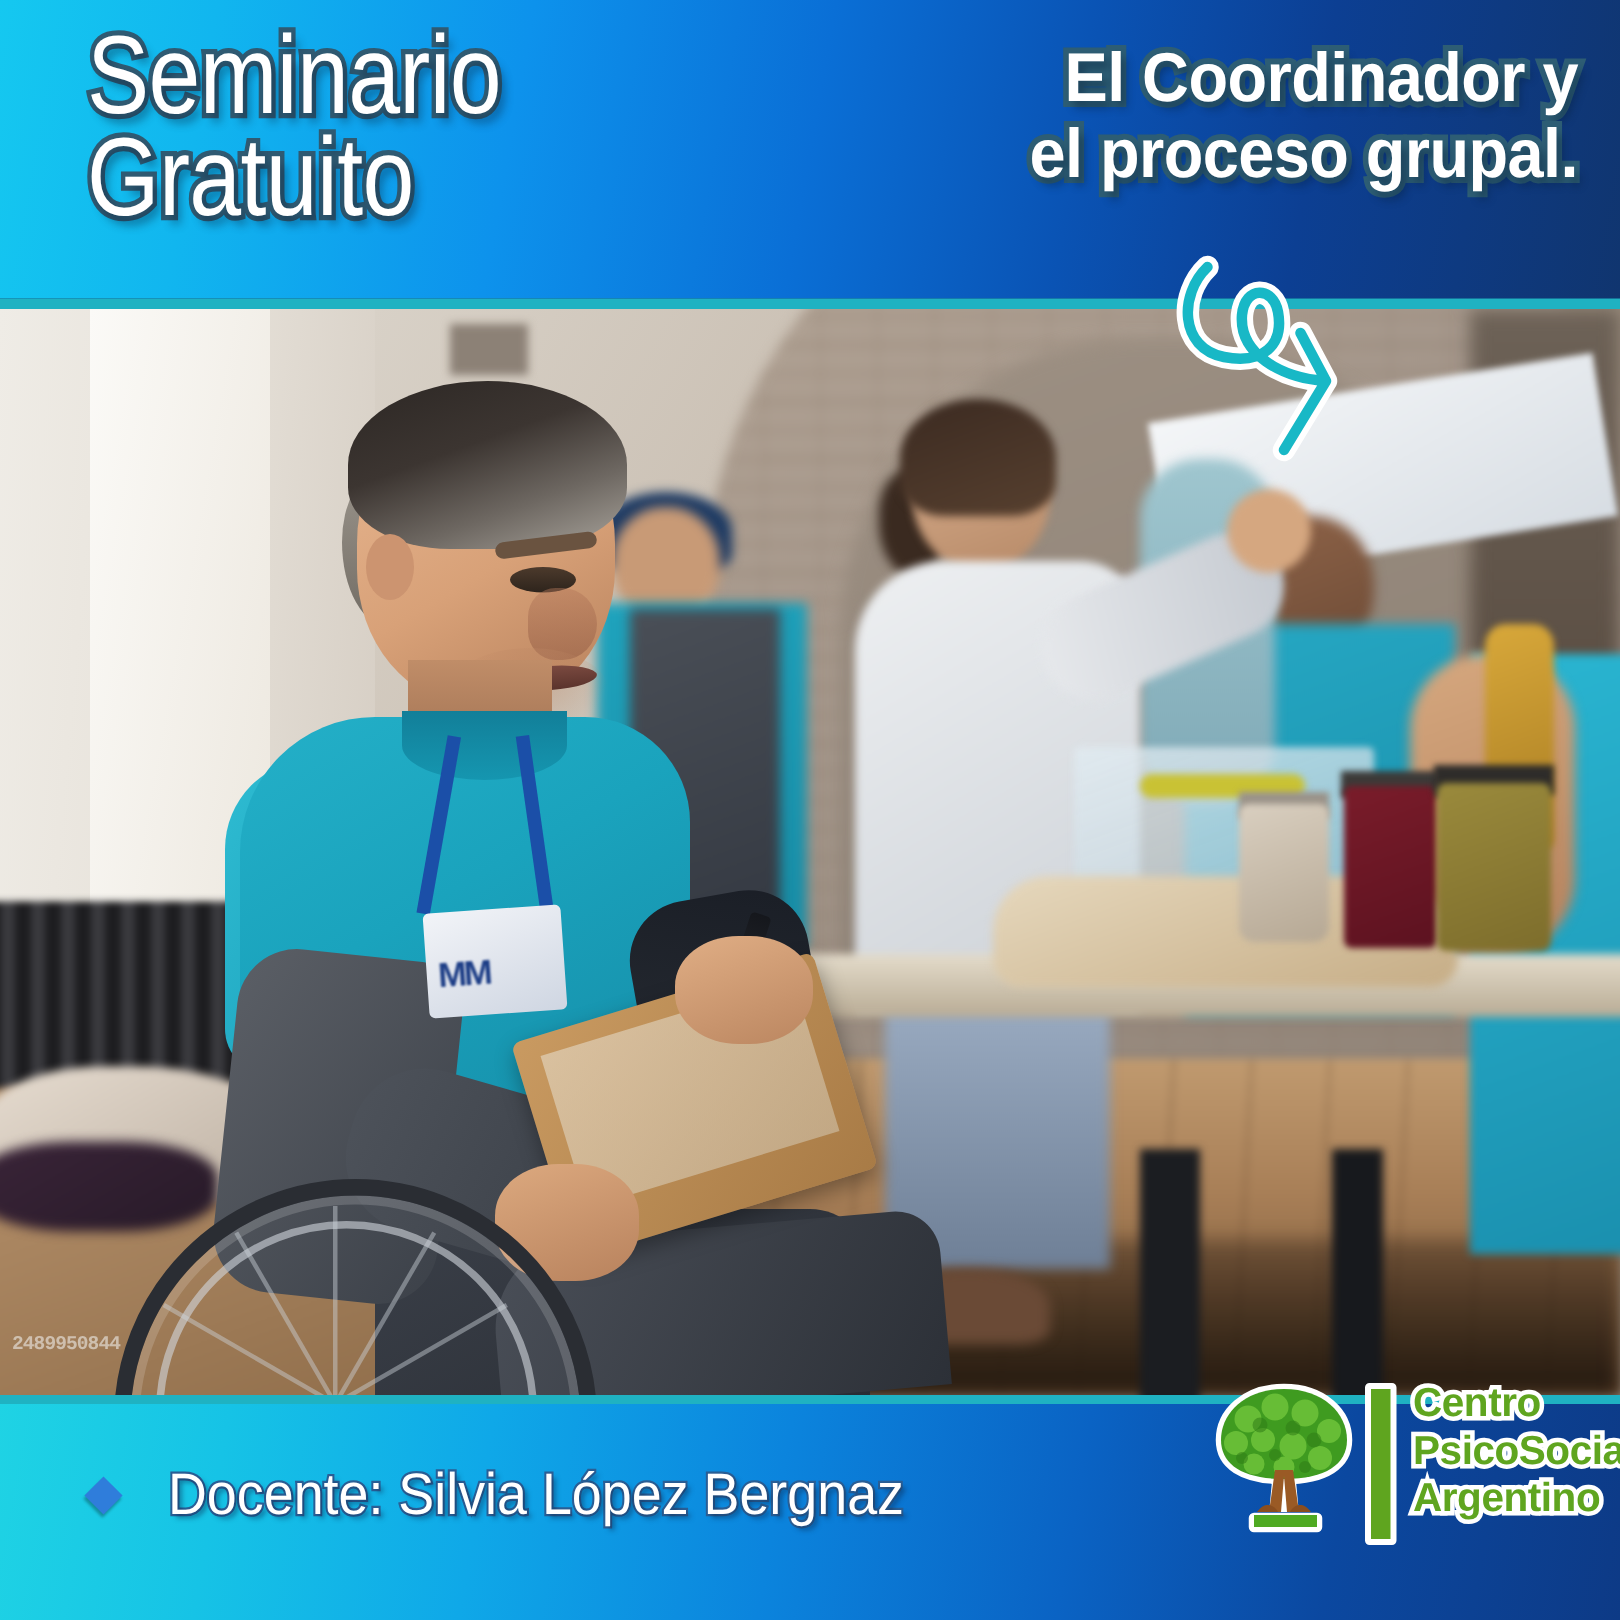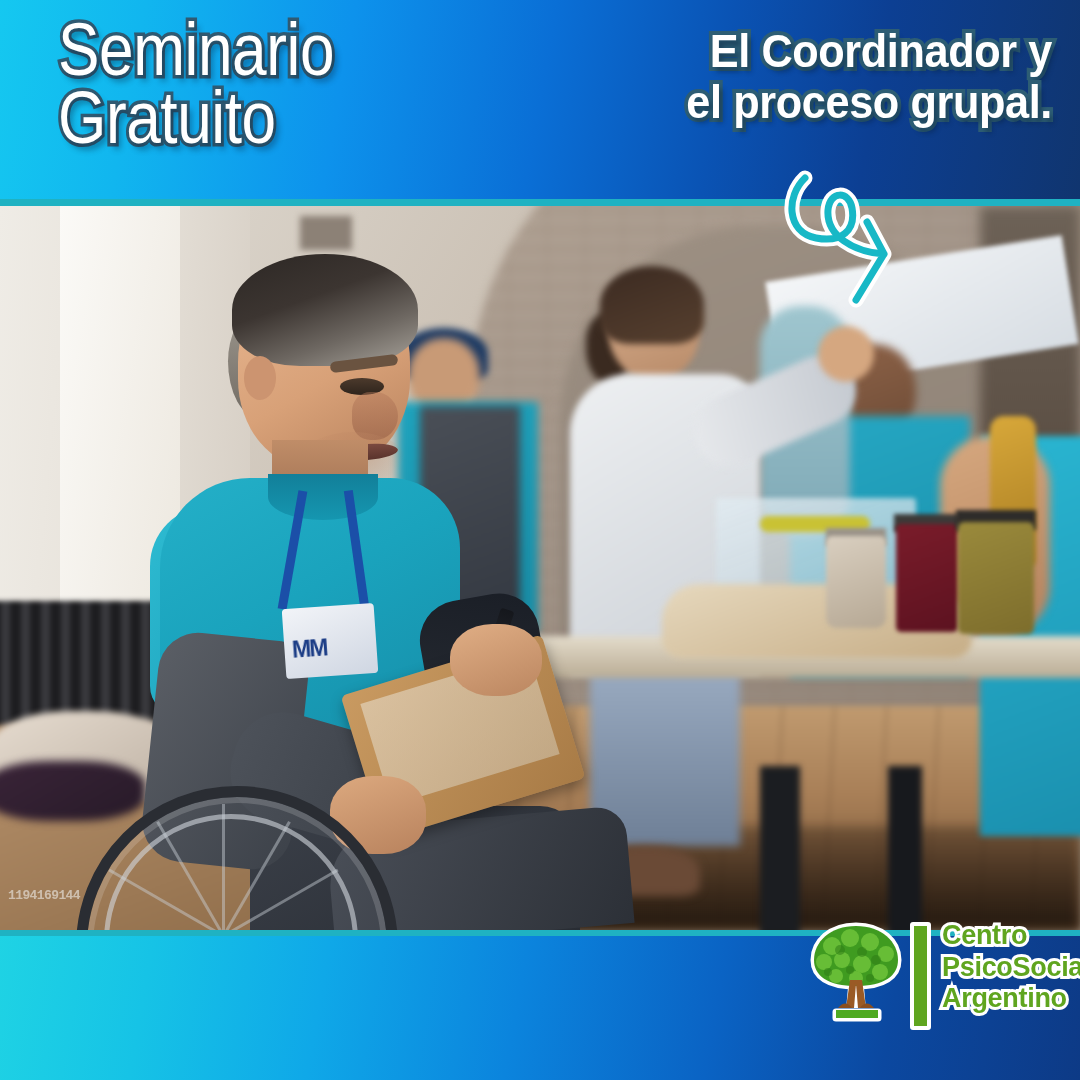--- a/index.html
+++ b/index.html
@@ -675,36 +675,40 @@
 
     <div class="ph wheel"></div>
     <div class="ph wheel-rim"></div>
     <div class="ph spoke" style="transform:rotate(0deg)"></div>
     <div class="ph spoke" style="transform:rotate(30deg)"></div>
     <div class="ph spoke" style="transform:rotate(60deg)"></div>
 
     <div class="ph spoke" style="transform:rotate(120deg)"></div>
     <div class="ph spoke" style="transform:rotate(150deg)"></div>
 
-    <div class="ph watermark">1194169144</div>
+    <div class="ph watermark">2489950844</div>
   </div>
 
   <svg class="arrow-doodle" viewBox="0 0 180 150">
     <path d="M33 12 C14 30, 14 66, 44 72 C70 77, 84 64, 80 42
              C77 25, 58 24, 56 44 C54 70, 82 86, 112 88
              M112 88 L95 56 M112 88 L84 134" fill="none" stroke="#ffffff" stroke-width="15" stroke-linecap="round" stroke-linejoin="round"></path>
     <path d="M33 12 C14 30, 14 66, 44 72 C70 77, 84 64, 80 42
              C77 25, 58 24, 56 44 C54 70, 82 86, 112 88
              M112 88 L95 56 M112 88 L84 134" fill="none" stroke="#18b8c6" stroke-width="7" stroke-linecap="round" stroke-linejoin="round"></path>
   </svg>
 
 
   <div class="footer-band"></div>
   <div class="footer-divider"></div>
 
+  <div class="docente-row">
+    <span class="docente-diamond"></span>
+    <span class="docente-text">Docente: Silvia López Bergnaz</span>
+  </div>
 
   <div class="logo">
     <svg class="logo-tree" width="100" height="104" viewBox="0 0 100 104">
       <g stroke="#ffffff" stroke-width="7" stroke-linejoin="round" fill="none">
         <path d="M50 6 C24 6, 8 22, 8 40 C8 56, 22 66, 50 66 C78 66, 92 56, 92 40 C92 22, 76 6, 50 6 Z"></path>
         <path d="M46 62 L44 84 M54 62 L56 84 M50 62 L50 88"></path>
         <path d="M30 92 L72 92 L72 98 L30 98 Z"></path>
       </g>
       <path d="M50 6 C24 6, 8 22, 8 40 C8 56, 22 66, 50 66 C78 66, 92 56, 92 40 C92 22, 76 6, 50 6 Z" fill="#3f9b20"></path>
       <g fill="#6fc43a" opacity=".85">

